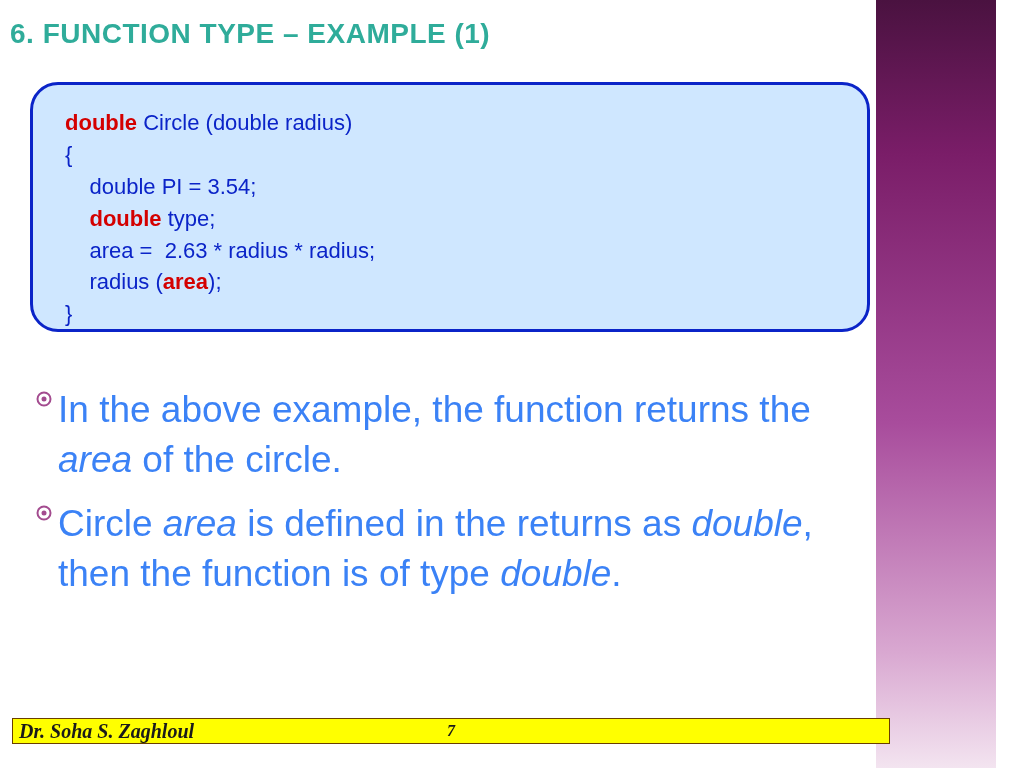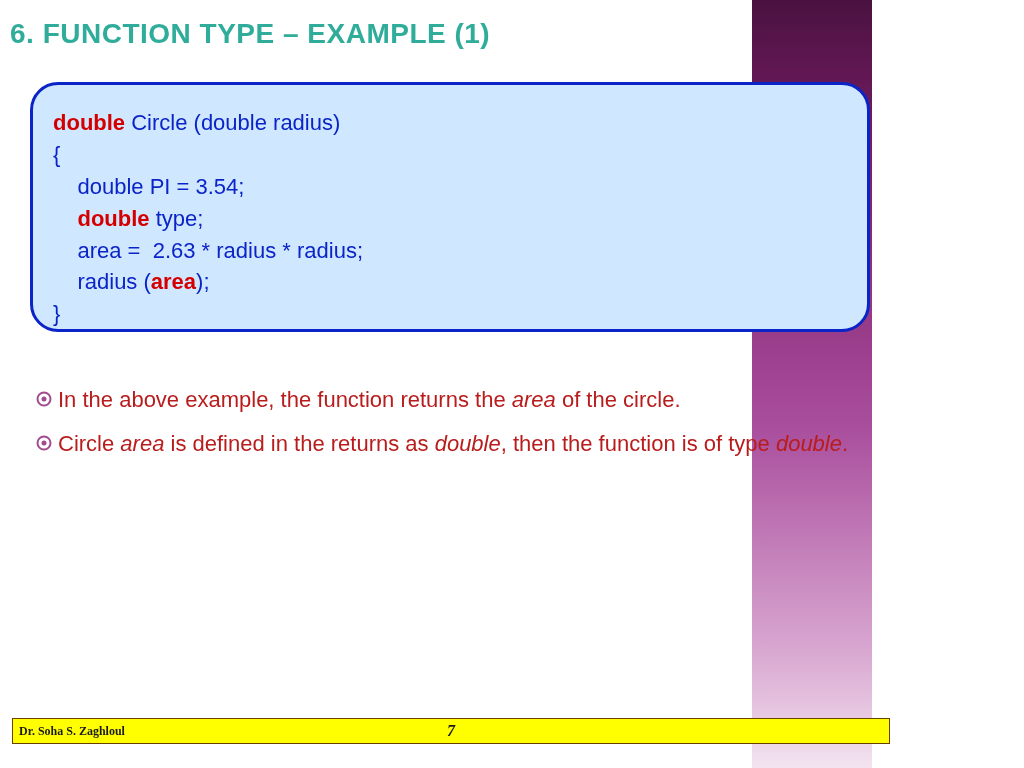--- a/index.html
+++ b/index.html
@@ -1,36 +1,36 @@
 <!DOCTYPE html>
 <html><head>
 <meta charset="utf-8">
 <style>
   * { margin: 0; padding: 0; box-sizing: border-box; }
   html, body { width: 1024px; height: 768px; overflow: hidden; font-family: Verdana, Geneva, sans-serif; background: #fff; }
-  .slide { position: relative; width: 872px; height: 768px; background: #fff; }
+  .slide { position: relative; width: 996px; height: 768px; background: #fff; }
   .side-gradient { position: absolute; top: 0; right: 0; width: 120px; height: 768px;
     background: linear-gradient(to bottom, #4a1240 0%, #7a1d68 20%, #a84c9c 55%, #d9a8d1 85%, #f3e4f0 100%); }
   .title { position: absolute; top: 18px; left: 10px; font-size: 28px; font-weight: 700; color: #2fac9a; letter-spacing: 0.5px; }
   .code-box { position: absolute; top: 82px; left: 30px; width: 840px; height: 250px;
-    background: #cfe7ff; border: 3px solid #0b24c8; border-radius: 28px; padding: 22px 20px;
+    background: #cfe7ff; border: 3px solid #0b24c8; border-radius: 28px; padding: 22px 32px;
     font-family: Verdana, Geneva, sans-serif; font-size: 22px; line-height: 1.45; }
   .cb-line { white-space: pre; }
   .blue { color: #0b24c8; }
   .red  { color: #d40000; font-weight: 700; }
-  .bullets { position: absolute; top: 385px; left: 30px; width: 830px; font-size: 22px; color: #b91c1c; line-height: 1.35; }
+  .bullets { position: absolute; top: 385px; left: 30px; width: 830px; font-size: 37px; color: #3b82f6; line-height: 1.35; }
   .bullet-row { display: flex; align-items: flex-start; margin-bottom: 14px; }
   .bullet-marker { flex: 0 0 28px; display:flex; align-items:center; justify-content:center; margin-top: 6px; }
   .bullet-marker svg { display:block; }
   .bullet-text { flex: 1; }
   .ital { font-style: italic; }
   .footer { position: absolute; left: 12px; bottom: 24px; height: 26px; width: 878px;
     background: #ffff00; border: 1px solid #6a3f00; display: flex; align-items: center; padding: 0 6px;
     font-family: "Times New Roman", serif; }
-  .footer-author { font-weight: 700; font-size: 12px; color: #1a1a1a; }
+  .footer-author { font-style: italic; font-weight: 700; font-size: 20px; color: #1a1a1a; }
   .footer-page { position: absolute; left: 50%; transform: translateX(-50%); font-style: italic; font-weight: 700; font-size: 16px; color: #1a1a1a; }
 </style>
 </head>
 <body>
 
 <div class="slide">
   <div class="side-gradient"></div>
 
   <div class="title">6. FUNCTION TYPE – EXAMPLE (1)</div>
 

